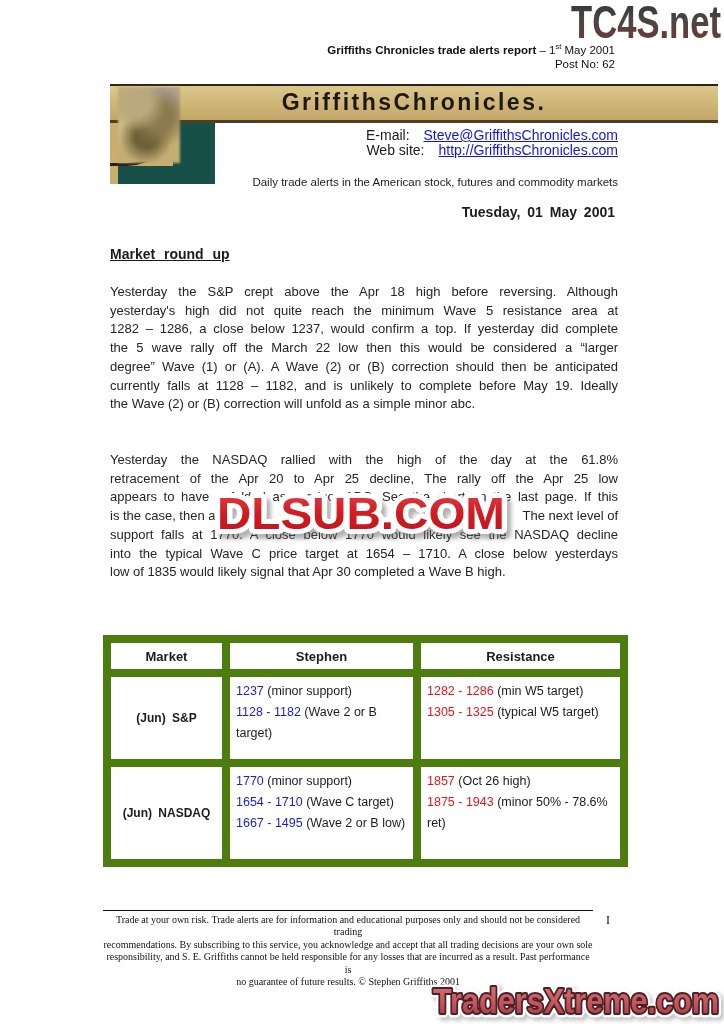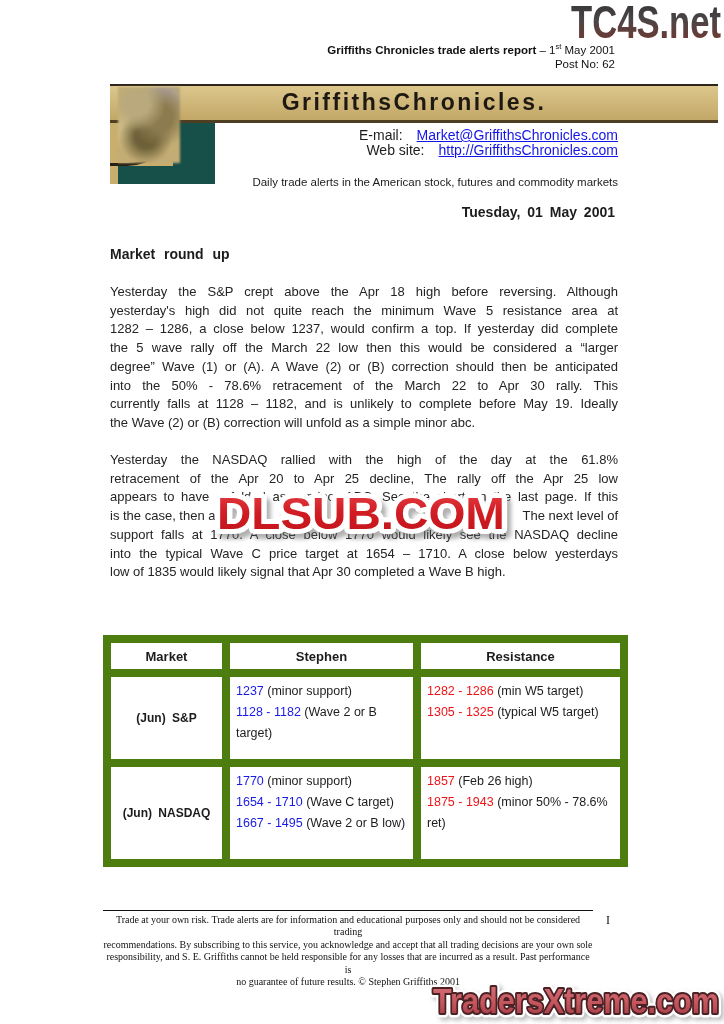--- a/index.html
+++ b/index.html
@@ -42,21 +42,21 @@
   .crow{display:flex;justify-content:flex-end;}
   .clabel{margin-right:14px;}
   .clink{color:#1414e8;text-decoration:underline;cursor:pointer;}
 
   .tagline{position:absolute;left:110px;top:176px;width:508px;text-align:right;font-size:11.5px;}
 
   .dateline{position:absolute;left:110px;top:204px;width:505px;text-align:right;
             font-weight:bold;font-size:14px;word-spacing:3px;}
 
   .heading{position:absolute;left:110px;top:246px;font-weight:bold;font-size:14px;
-           word-spacing:5px;}
+           word-spacing:5px;text-decoration:underline;}
 
   
   .para{position:absolute;left:110px;width:508px;font-size:13px;line-height:18.7px;color:#242424;}
   .p1{top:283px;}
   .p2{top:451px;}
   .jline{text-align:justify;text-align-last:justify;}
   .jlast{text-align-last:left;}
   .gap-line{display:flex;justify-content:space-between;}
 
   
@@ -111,41 +111,40 @@
     <div class="banner-curve"></div>
     <div class="banner-bar">
       <div class="banner-title">GriffithsChronicles.</div>
     </div>
     <div class="photo"></div>
   </div>
 
   <div class="contact">
     <div class="crow">
       <span class="clabel">E-mail:</span>
-      <span class="clink">Market@GriffithsChronicles.com</span>
+      <span class="clink">Steve@GriffithsChronicles.com</span>
     </div>
     <div class="crow">
       <span class="clabel">Web site:</span>
       <span class="clink">http://GriffithsChronicles.com</span>
     </div>
   </div>
 
   <div class="tagline">Daily trade alerts in the American stock, futures and commodity markets</div>
 
   <div class="dateline">Tuesday, 01 May 2001</div>
 
   <div class="heading">Market round up</div>
 
   <div class="para p1">
     <div class="jline">Yesterday the S&amp;P crept above the Apr 18 high before reversing. Although</div>
     <div class="jline">yesterday's high did not quite reach the minimum Wave 5 resistance area at</div>
     <div class="jline">1282 – 1286, a close below 1237, would confirm a top. If yesterday did complete</div>
     <div class="jline">the 5 wave rally off the March 22 low then this would be considered a “larger</div>
     <div class="jline">degree” Wave (1) or (A). A Wave (2) or (B) correction should then be anticipated</div>
-    <div class="jline">into the 50% - 78.6% retracement of the March 22 to Apr 30 rally. This</div>
     <div class="jline">currently falls at 1128 – 1182, and is unlikely to complete before May 19. Ideally</div>
     <div class="jline jlast">the Wave (2) or (B) correction will unfold as a simple minor abc.</div>
   </div>
 
   <div class="para p2">
     <div class="jline">Yesterday the NASDAQ rallied with the high of the day at the 61.8%</div>
     <div class="jline">retracement of the Apr 20 to Apr 25 decline, The rally off the Apr 25 low</div>
     <div class="jline">appears to have unfolded as a minor ABC. See the chart on the last page. If this</div>
     <div class="gap-line">
       <span>is the case, then a</span>
@@ -194,21 +193,21 @@
         </td>
       </tr>
       <tr class="r2">
         <td class="market">(Jun) NASDAQ</td>
         <td>
           <div><span class="v-blue">1770</span><span> (minor support)</span></div>
           <div><span class="v-blue">1654 - 1710</span><span> (Wave C target)</span></div>
           <div><span class="v-blue">1667 - 1495</span><span> (Wave 2 or B low)</span></div>
         </td>
         <td>
-          <div><span class="v-red">1857</span><span> (Feb 26 high)</span></div>
+          <div><span class="v-red">1857</span><span> (Oct 26 high)</span></div>
           <div><span class="v-red">1875 - 1943</span><span>  (minor 50% - 78.6% ret)</span></div>
         </td>
       </tr>
     </tbody>
   </table>
 
   <div class="footer">
     <div>Trade at your own risk. Trade alerts are for information and educational purposes only and should not be considered trading</div>
     <div>recommendations. By subscribing to this service, you acknowledge and accept that all trading decisions are your own sole</div>
     <div>responsibility, and S. E. Griffiths cannot be held responsible for any losses that are incurred as a result.  Past performance is</div>

